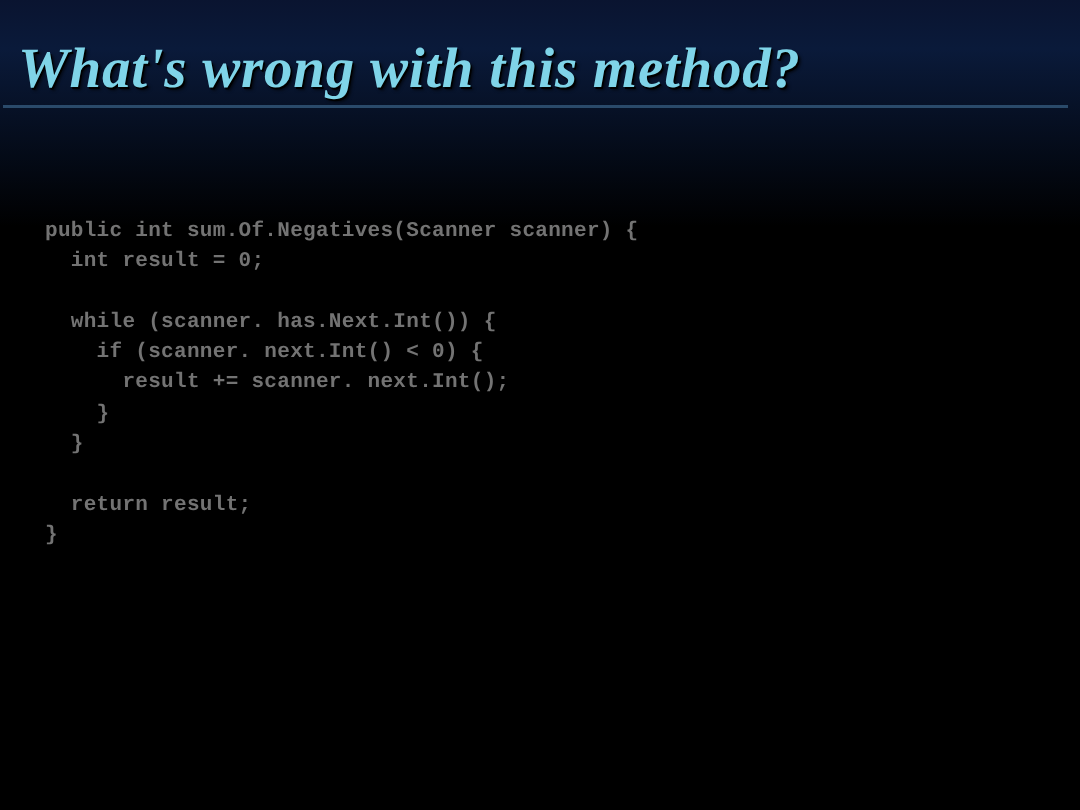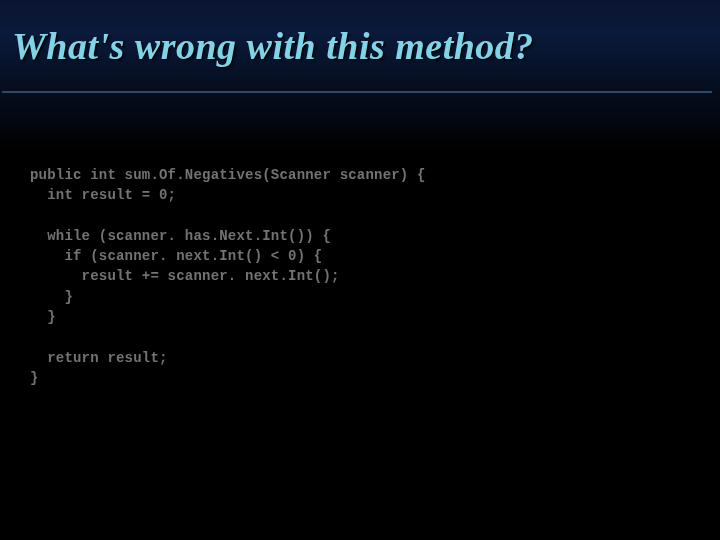--- a/index.html
+++ b/index.html
@@ -7,21 +7,21 @@
   body {
     background: linear-gradient(to bottom, #0a1430 0%, #0a1a3a 6%, #000000 28%, #000000 100%);
     font-family: Georgia, 'Times New Roman', serif;
     position: relative;
   }
   .title {
     font-style: italic;
     font-size: 38px;
     color: #7fd4e8;
     text-shadow: 1px 1px 0 #000, 2px 2px 2px rgba(0,0,0,0.6);
-    padding: 24px 10px 23px 10px;
+    padding: 24px 10px 2px 10px;
     border-bottom: 2px solid #2a4a6a;
     margin: 0 8px 0 2px;
     letter-spacing: 0.5px;
   }
   .code-block {
     font-family: 'Courier New', Courier, monospace;
     font-size: 14px;
     color: #737373;
     white-space: pre;
     padding: 72px 0 0 30px;

